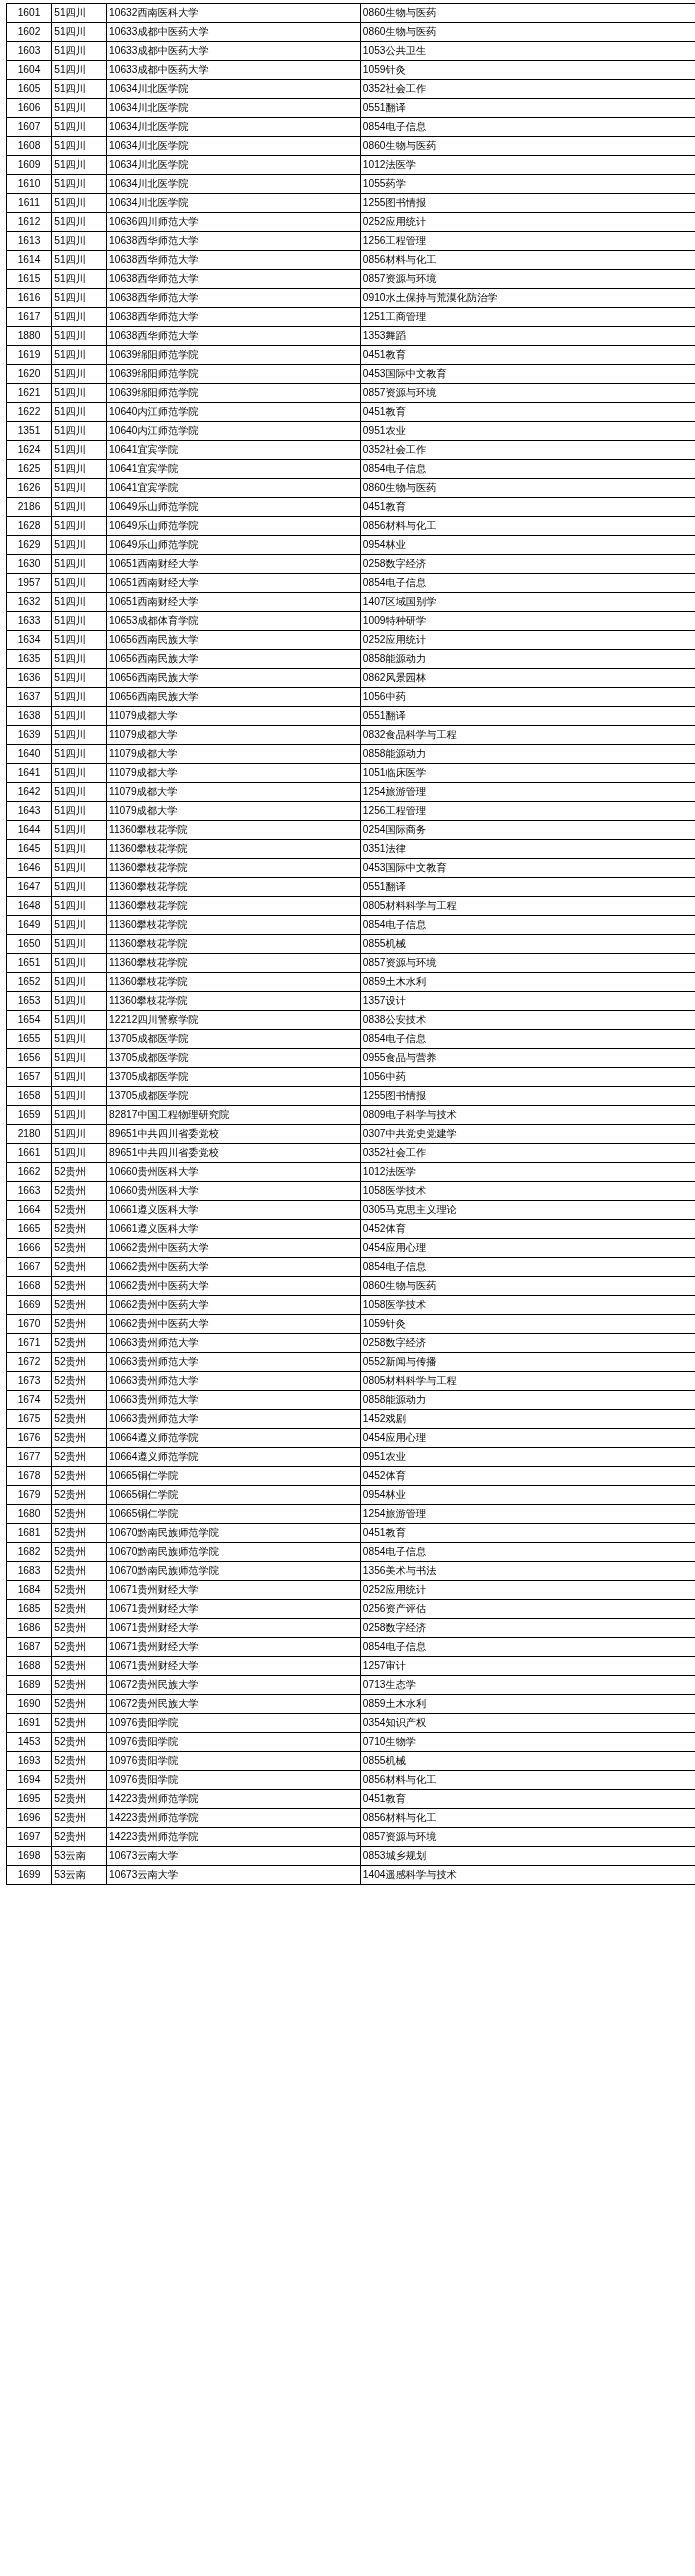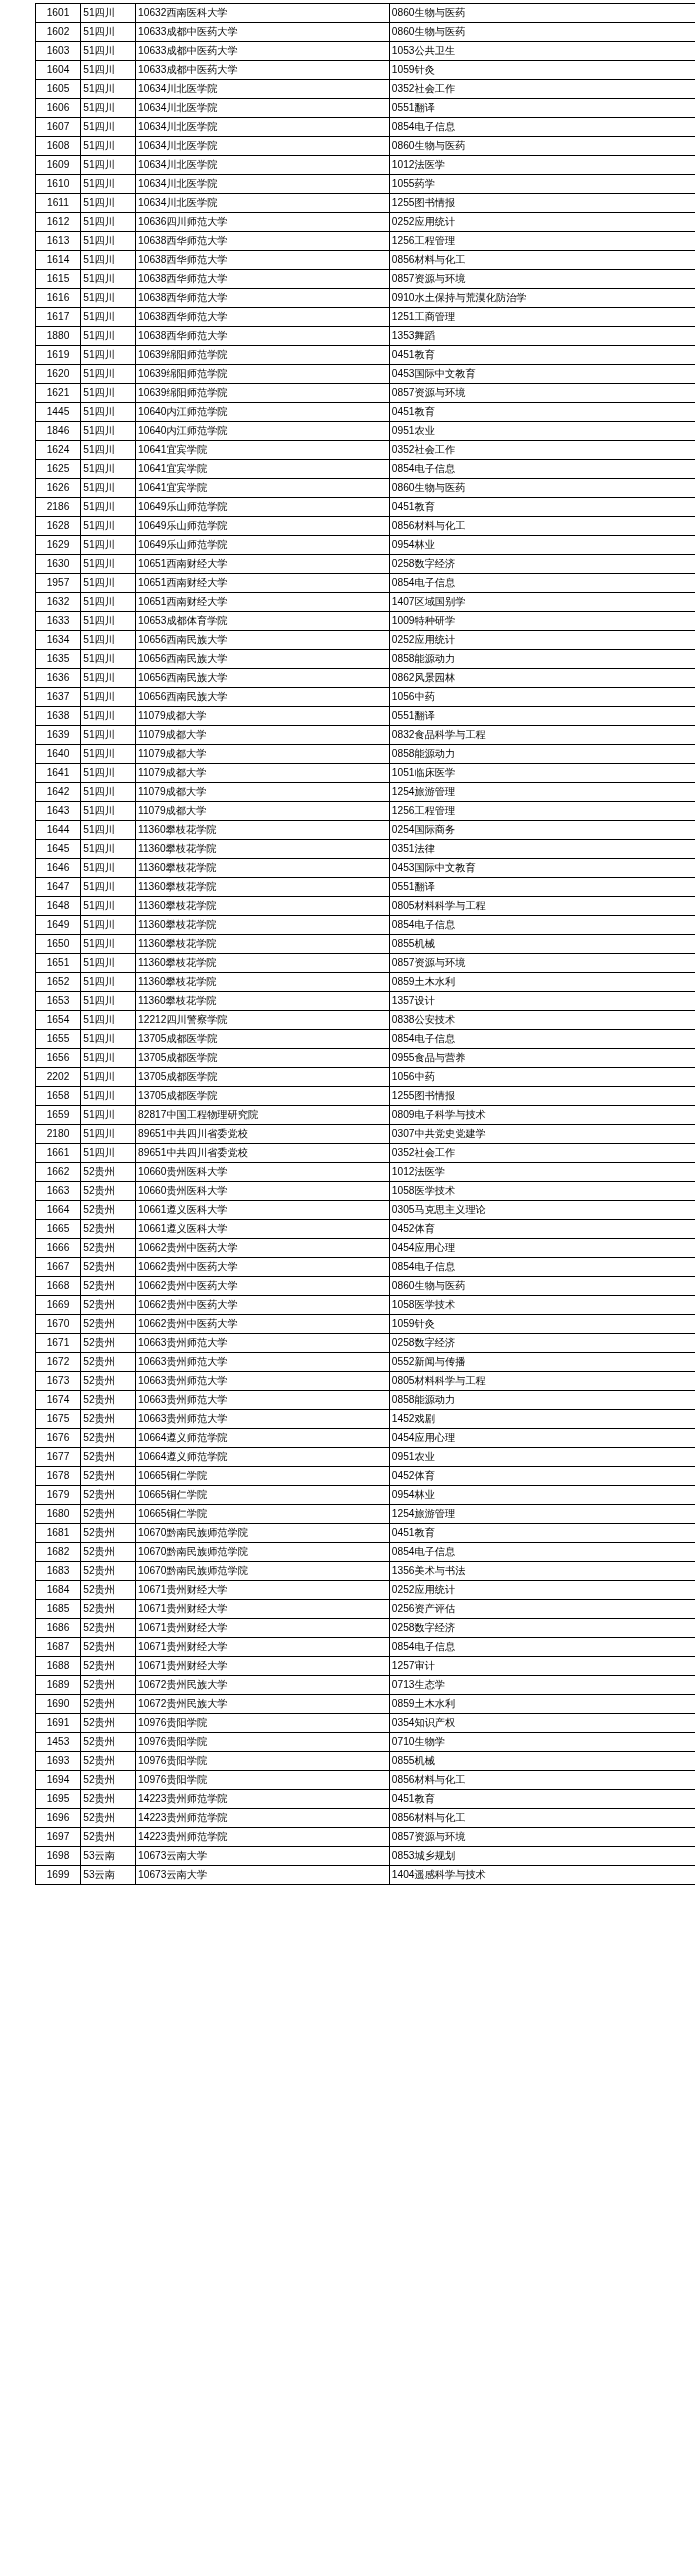--- a/index.html
+++ b/index.html
@@ -8,21 +8,20 @@
     background: #ffffff;
   }
   body {
     width: 696px;
     font-family: "Liberation Sans", sans-serif;
   }
   .sheet {
     width: 636px;
     box-sizing: border-box;
     padding: 2.8px 5.6px 5.6px 5.6px;
-    margin-left: 29px;
   }
   table.grid {
     border-collapse: collapse;
     width: 685px;
     table-layout: fixed;
     font-size: 10.2px;
     color: #000;
   }
   table.grid td {
     border: 0.9px solid #000;
@@ -178,27 +177,27 @@
           <td class="c-school">10639绵阳师范学院</td>
           <td class="c-major">0453国际中文教育</td>
         </tr>
         <tr>
           <td class="c-index">1621</td>
           <td class="c-region">51四川</td>
           <td class="c-school">10639绵阳师范学院</td>
           <td class="c-major">0857资源与环境</td>
         </tr>
         <tr>
-          <td class="c-index">1445</td>
+          <td class="c-index">1622</td>
           <td class="c-region">51四川</td>
           <td class="c-school">10640内江师范学院</td>
           <td class="c-major">0451教育</td>
         </tr>
         <tr>
-          <td class="c-index">1846</td>
+          <td class="c-index">1351</td>
           <td class="c-region">51四川</td>
           <td class="c-school">10640内江师范学院</td>
           <td class="c-major">0951农业</td>
         </tr>
         <tr>
           <td class="c-index">1624</td>
           <td class="c-region">51四川</td>
           <td class="c-school">10641宜宾学院</td>
           <td class="c-major">0352社会工作</td>
         </tr>
@@ -388,21 +387,21 @@
           <td class="c-school">13705成都医学院</td>
           <td class="c-major">0854电子信息</td>
         </tr>
         <tr>
           <td class="c-index">1656</td>
           <td class="c-region">51四川</td>
           <td class="c-school">13705成都医学院</td>
           <td class="c-major">0955食品与营养</td>
         </tr>
         <tr>
-          <td class="c-index">2202</td>
+          <td class="c-index">1657</td>
           <td class="c-region">51四川</td>
           <td class="c-school">13705成都医学院</td>
           <td class="c-major">1056中药</td>
         </tr>
         <tr>
           <td class="c-index">1658</td>
           <td class="c-region">51四川</td>
           <td class="c-school">13705成都医学院</td>
           <td class="c-major">1255图书情报</td>
         </tr>

